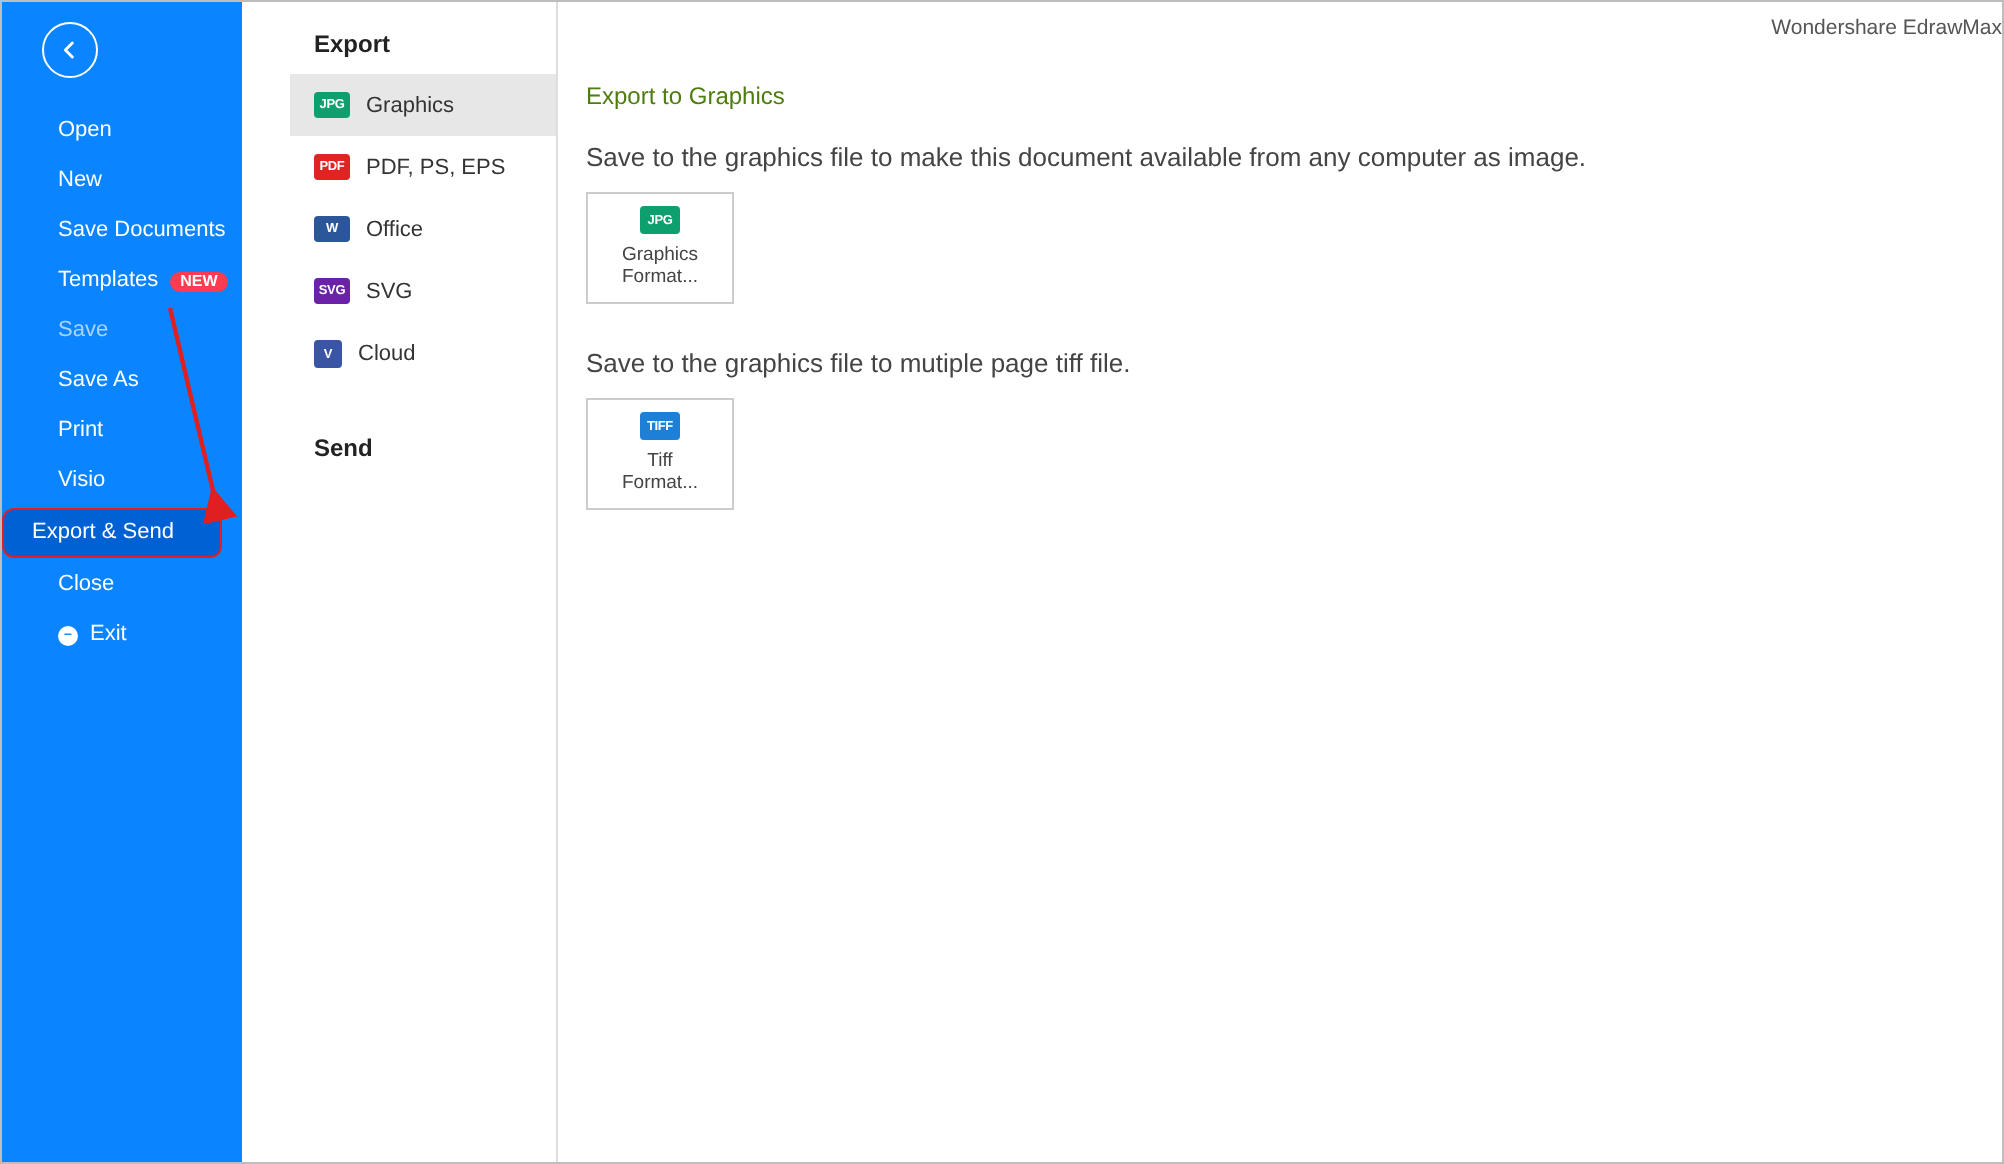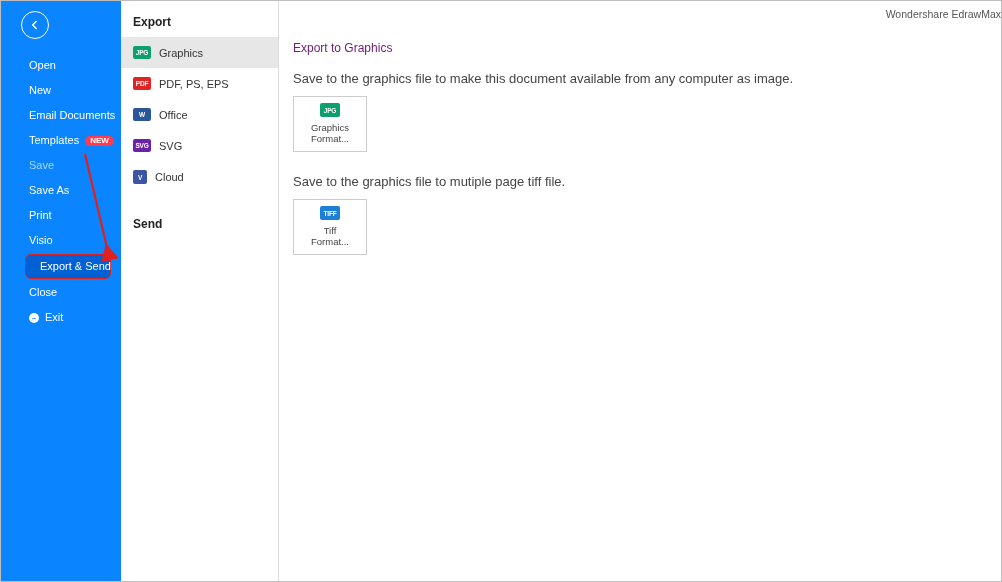--- a/index.html
+++ b/index.html
@@ -41,21 +41,21 @@
     cursor: pointer;
     white-space: nowrap;
     display: flex; align-items: center;
     line-height: 1;
   }
   .side-item.muted { opacity: .65; }
   .side-item.active {
     background: #0061d5;
     border: 1.5px solid #e02020;
     border-radius: 6px;
-    margin: 1px 10px 1px 24px;
+    margin: 1px 10px 1px 0;
     padding: 6px 25px 6px 14px;
   }
   .new-badge {
     display: inline-block;
     background: #ff3b52;
     color: #fff;
     font-size: 8px;
     border-radius: 7px;
     padding: 1px 5px;
     margin-left: 6px;
@@ -77,20 +77,21 @@
     left: 78px;
     top: 147px;
     pointer-events: none;
   }
 
   
   .midcol {
     width: 158px;
     border-right: 1px solid #ddd;
     background: #fff;
+    padding-left: 24px;
   }
   .section-title {
     font-weight: 700;
     font-size: 12px;
     padding: 14px 0 8px 12px;
     color: #222;
   }
   .export-item {
     display: flex;
     align-items: center;
@@ -132,21 +133,21 @@
     font-size: 10.5px;
     color: #555;
     white-space: nowrap;
     width: 100%;
     text-align: right;
     pointer-events: none;
   }
   .content-inner { padding: 40px 0 0 14px; }
   .content-heading {
     font-size: 12px;
-    color: #701a75;
+    color: #4d7c0f;
     margin-bottom: 16px;
   }
   .desc {
     font-size: 13px;
     color: #444;
     margin-bottom: 10px;
   }
   .tile {
     width: 74px;
     height: 56px;
@@ -179,21 +180,21 @@
     </svg>
   </div>
 
   <div class="side-item">
     <span>Open</span>
   </div>
   <div class="side-item">
     <span>New</span>
   </div>
   <div class="side-item">
-    <span>Email Documents</span>
+    <span>Save Documents</span>
   </div>
   <div class="side-item">
     <span>Templates</span>
     <span class="new-badge">NEW</span>
   </div>
   <div class="side-item muted">
     <span>Save</span>
   </div>
   <div class="side-item">
     <span>Save As</span>

